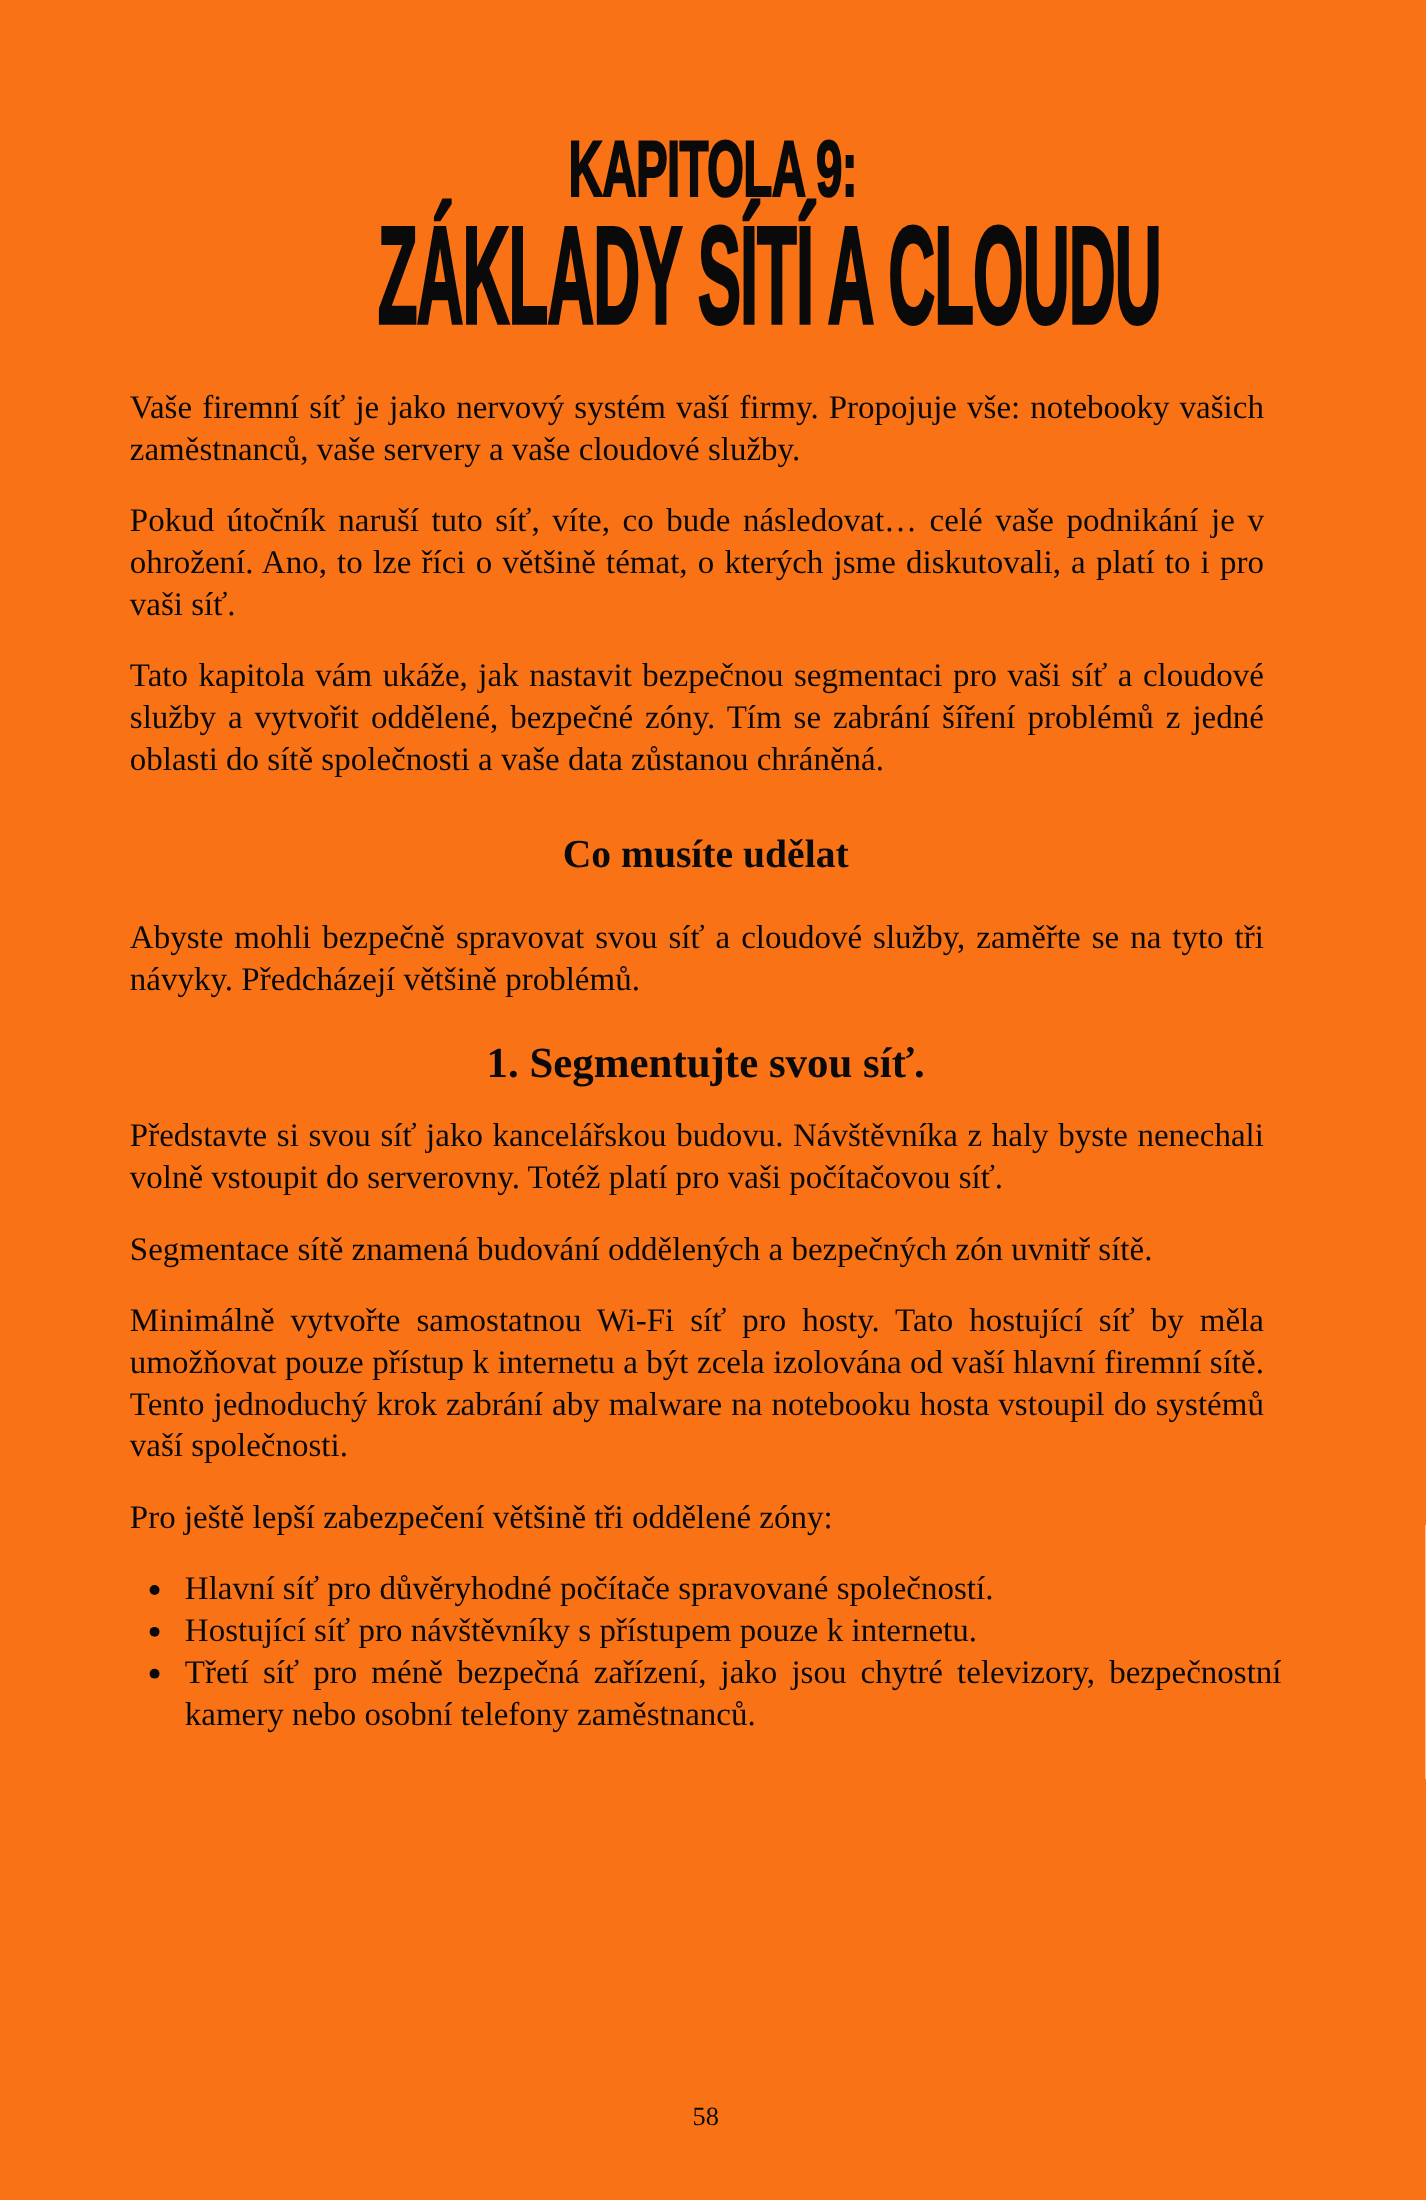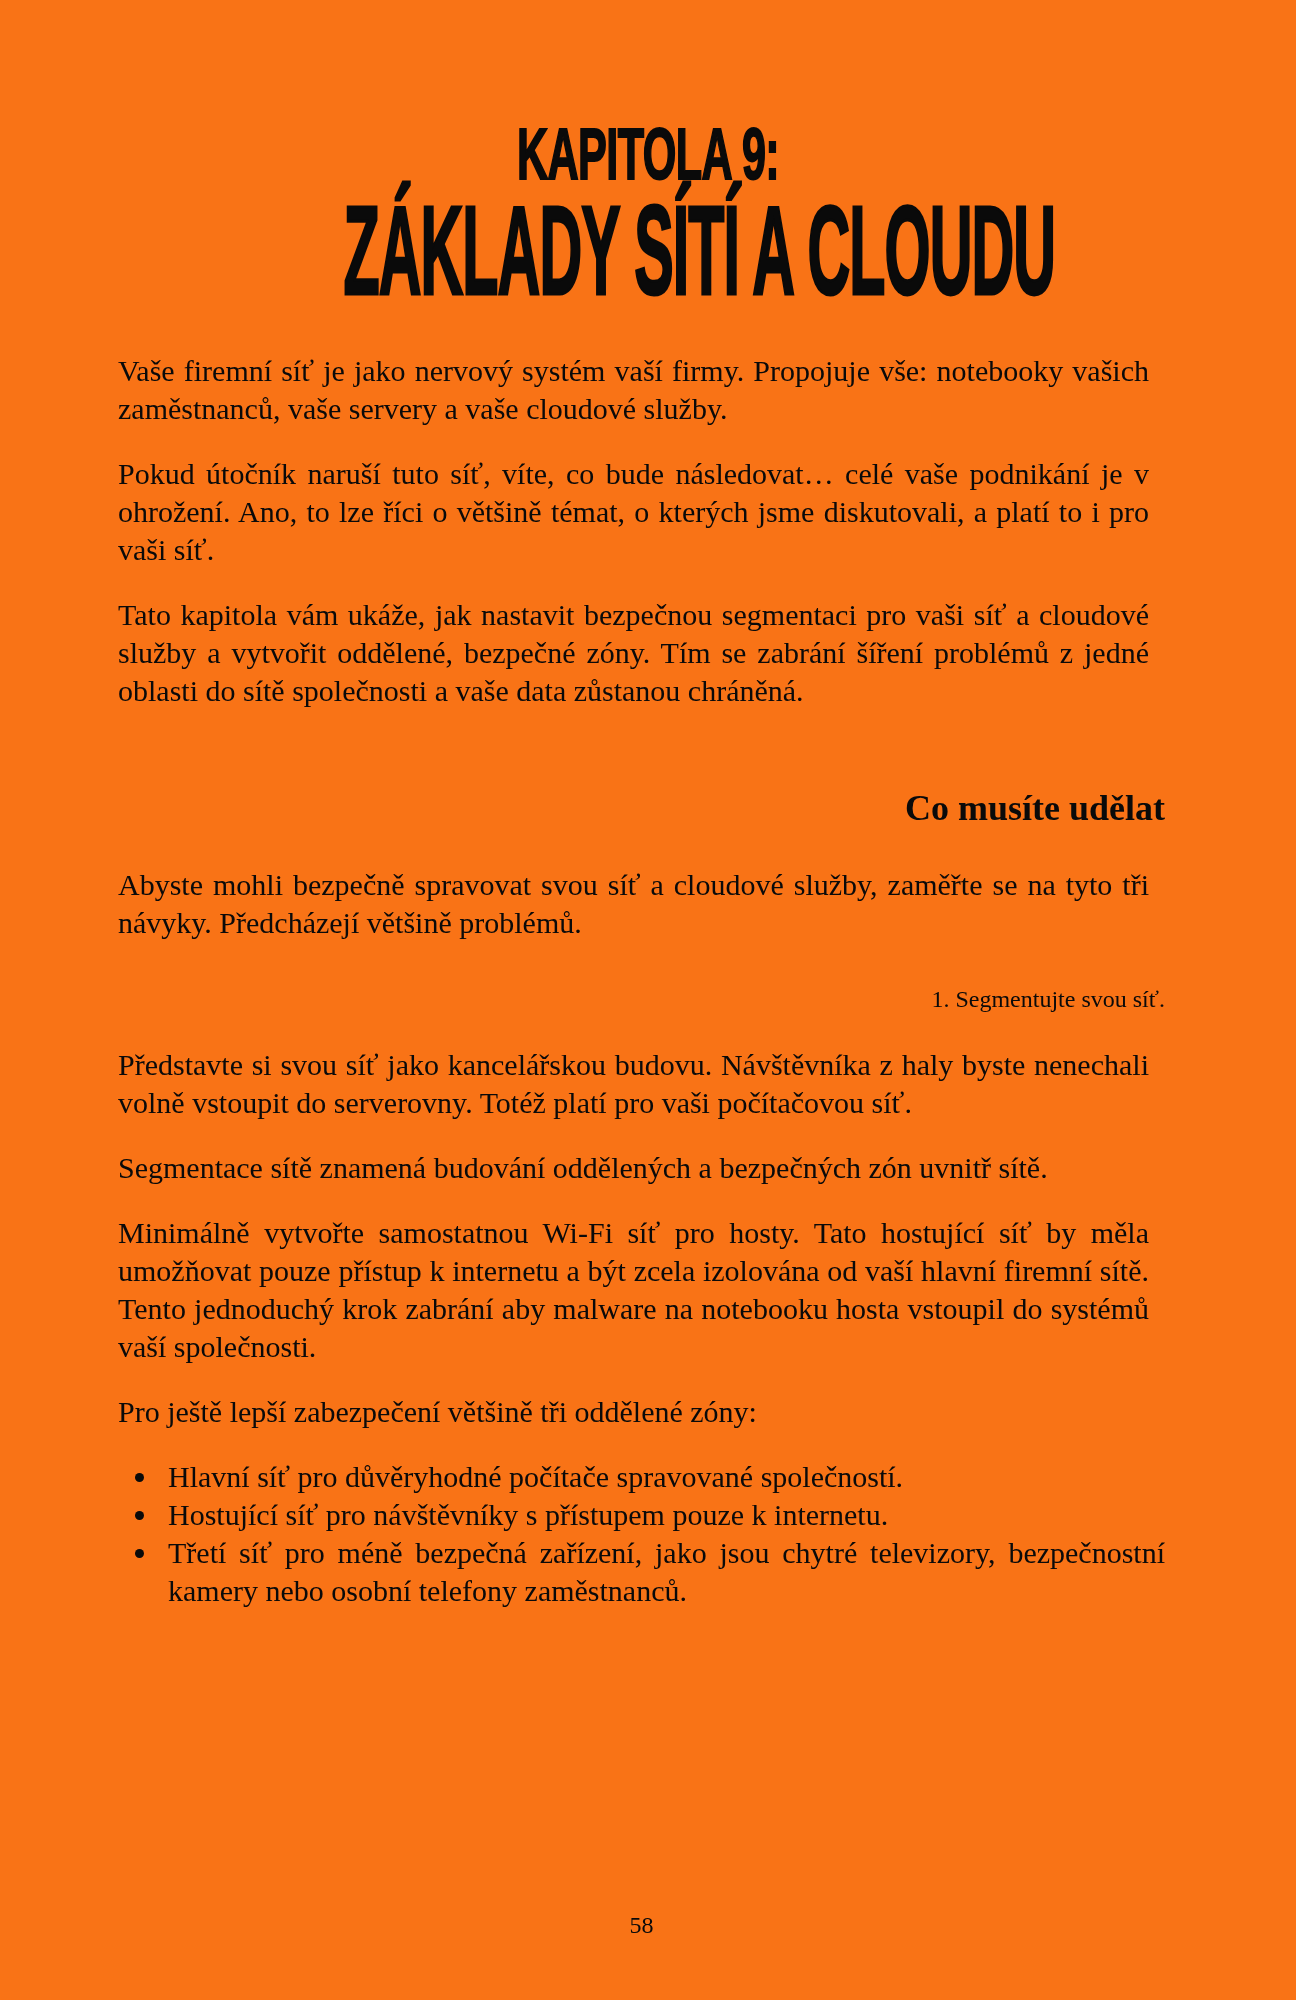--- a/index.html
+++ b/index.html
@@ -53,29 +53,29 @@
     line-height: 38px;
     text-align: justify;
   }
   .content p {
     margin: 0 16px 27px 0;
   }
   h2.section-heading {
     font-size: 36px;
     line-height: 44px;
     font-weight: 700;
-    margin: 76px 0 36px 0;
-    text-align: right;
+    margin: 44px 0 36px 0;
+    text-align: center;
   }
   h3.sub-heading {
-    font-size: 24px;
+    font-size: 39px;
     line-height: 38px;
-    font-weight: 400;
+    font-weight: 700;
     margin: 38px 0 28px 0;
-    text-align: right;
+    text-align: center;
   }
   ul.zone-list {
     margin: 27px 0 0 0;
     padding-left: 42px;
     list-style: disc outside;
   }
   ul.zone-list li {
     padding-left: 8px;
     margin: 0;
   }

